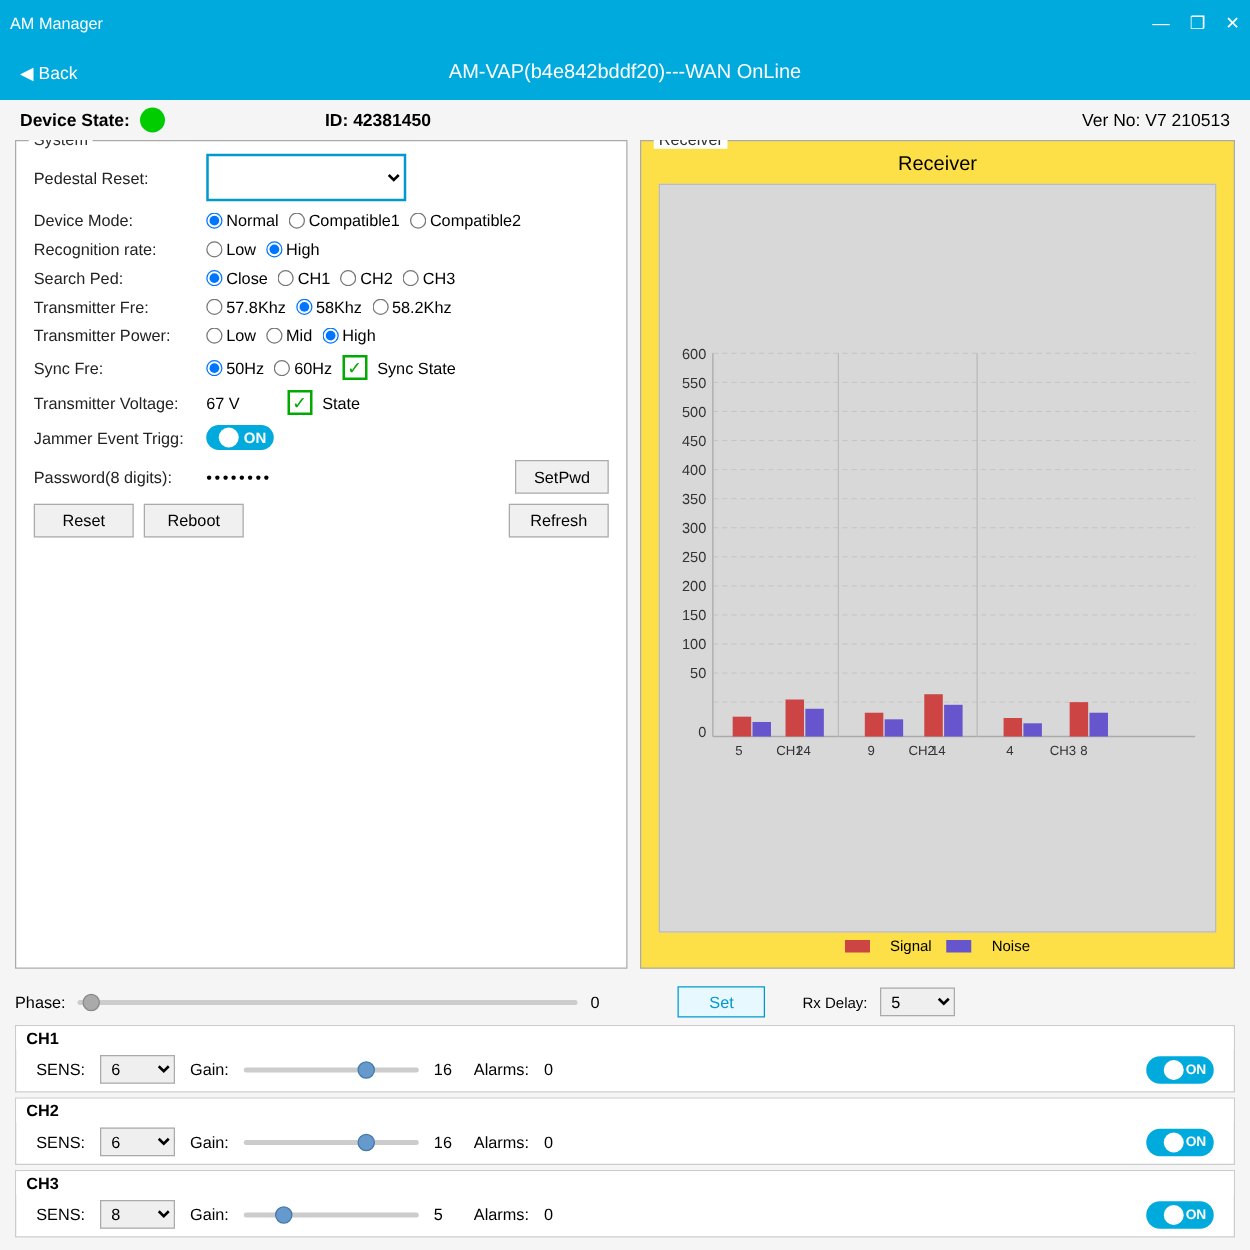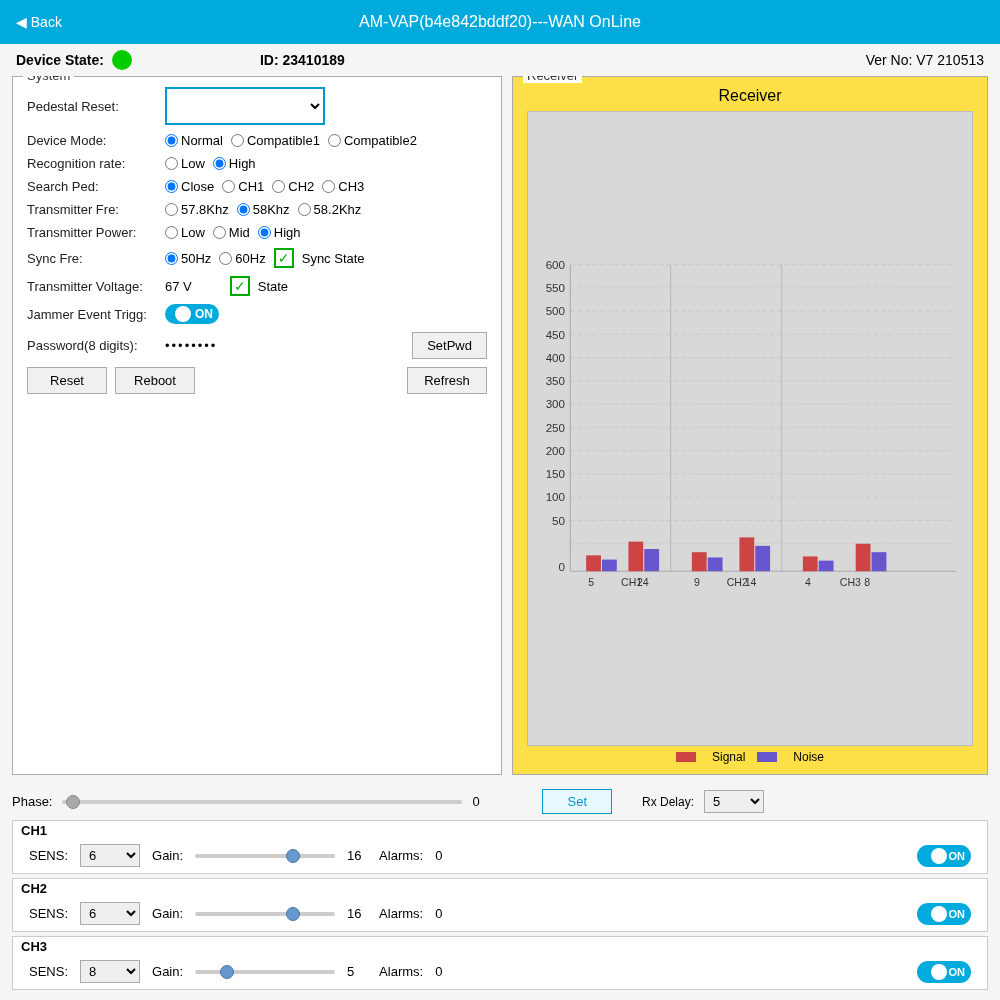--- a/index.html
+++ b/index.html
@@ -382,36 +382,44 @@
       border-radius: 50%;
       background: white;
       margin-right: 2px;
     }
   </style>
 </head>
 <body>
 
 <div class="window">
 
+  <div class="titlebar">
+    <span class="titlebar-title">AM Manager</span>
+    <div class="titlebar-controls">
+      <span class="titlebar-ctrl">—</span>
+      <span class="titlebar-ctrl">❐</span>
+      <span class="titlebar-ctrl">✕</span>
+    </div>
+  </div>
 
   <div class="nav-bar">
     <div class="nav-bar-inner">
       <div class="back-btn" style="position:relative;left:auto;margin-right:auto;">
         <span>◀</span>
         <span>Back</span>
       </div>
       <span class="nav-title" style="position:absolute;left:50%;transform:translateX(-50%);">AM-VAP(b4e842bddf20)---WAN OnLine</span>
     </div>
   </div>
 
   <div class="device-header">
     <span class="device-state-label">Device State:</span>
     <span class="green-dot"></span>
     <span class="device-id">
-      <span>ID:</span>&nbsp;<span>23410189</span>
+      <span>ID:</span>&nbsp;<span>42381450</span>
     </span>
     <span class="ver-no">
       <span>Ver No:</span>&nbsp;<span>V7 210513</span>
     </span>
   </div>
 
   <div class="main-content">
 
     <div class="system-panel">
       <span class="panel-label">System</span>

